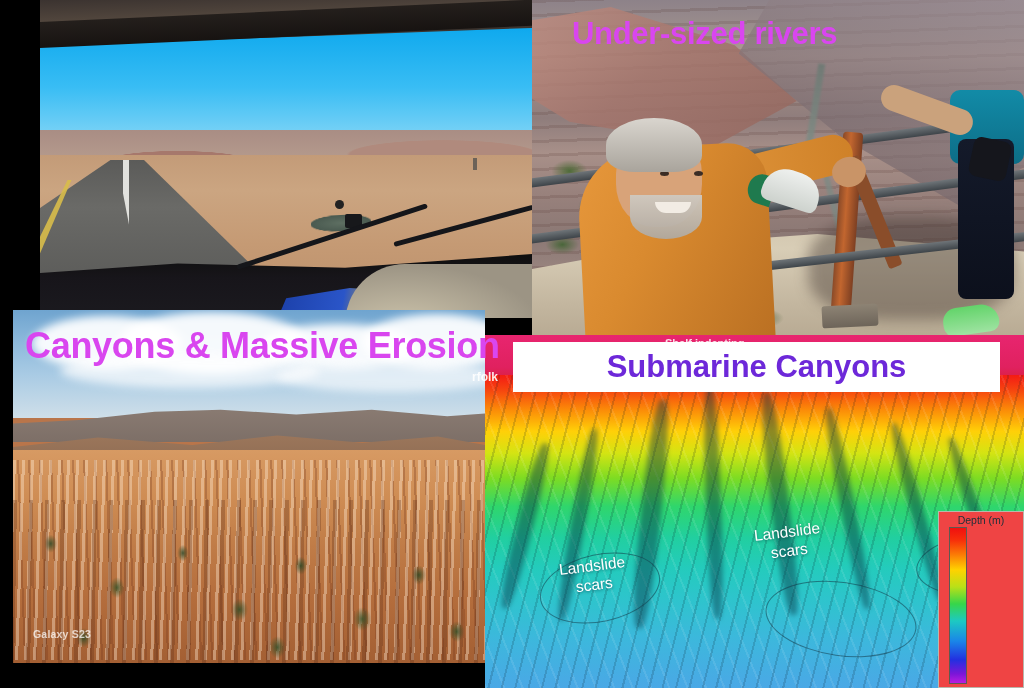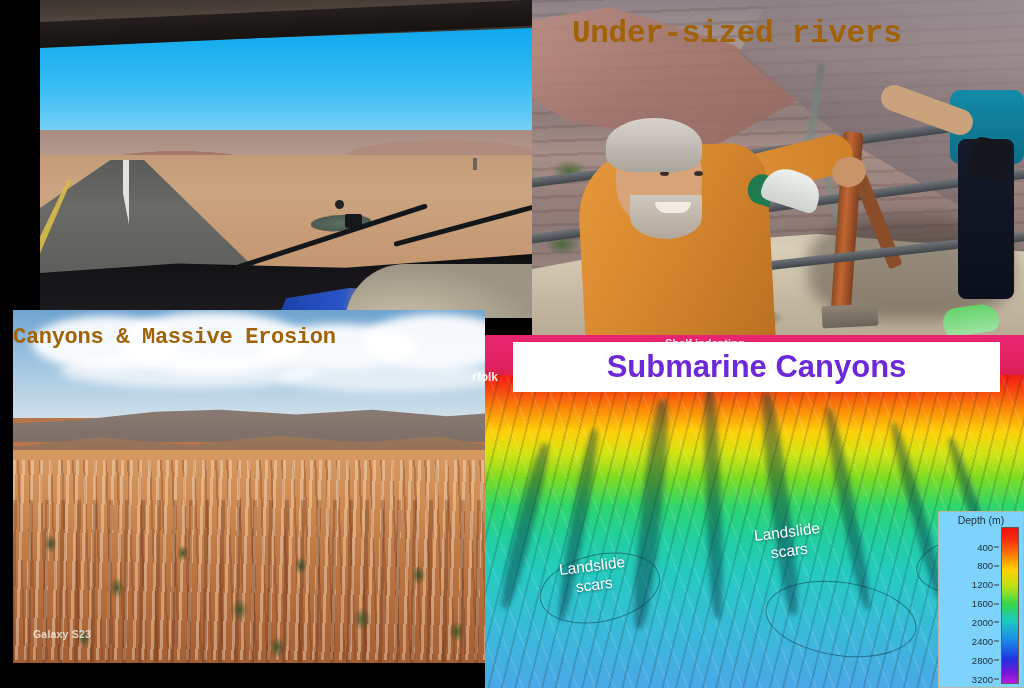--- a/index.html
+++ b/index.html
@@ -211,37 +211,37 @@
   .sbk2{left:52%;top:70%;width:150px;height:72px;transform:rotate(8deg);}
   .sbk3{left:80%;top:56%;width:130px;height:60px;transform:rotate(-6deg);}
   .sb-label{position:absolute;color:#fff;font-size:15.5px;line-height:1.22;
     text-align:center;font-family:"Liberation Sans",sans-serif;
     text-shadow:0 1px 3px rgba(0,40,55,.55);transform:rotate(-7deg);white-space:pre-line;}
   #sb-lab-left{left:75px;top:222px;}
   #sb-lab-right{left:270px;top:188px;}
 
   
   #depth-legend{position:absolute;right:0px;top:176px;width:84px;height:175px;
-    background:#7dd3fc;border:1px solid #b9b6ab;display:flex;flex-direction:column;}
+    background:#ef4444;border:1px solid #b9b6ab;display:flex;flex-direction:column;}
   #depth-title{font-size:10.5px;color:#20303a;text-align:center;padding:2px 0 1px;font-family:"Liberation Sans",sans-serif;}
   #depth-body{flex:1;display:flex;padding:0 4px 3px 2px;}
   #depth-ticks{flex:1;position:relative;}
   .d-tick{position:absolute;right:0;font-size:9.5px;color:#1b2a33;transform:translateY(-50%);white-space:nowrap;}
   .d-tick::after{content:"";position:absolute;right:-6px;top:50%;width:5px;height:1px;background:#2a3a43;}
   #depth-bar{width:16px;margin-left:8px;border:1px solid #5d5a52;
     background:linear-gradient(180deg,
       #f01010 0%,#f7300a 8%,#fb7a06 17%,#ffd200 27%,#b9e018 38%,
       #36d64a 49%,#1dc9c2 60%,#1a86e8 73%,#2330e0 85%,#7a16d8 94%,#b91de0 100%);}
 
   
-  .title{position:absolute;color:#a16207;font-weight:bold;
-    font-family:Liberation Mono, monospace;letter-spacing:-.3px;white-space:nowrap;text-align:right;}
+  .title{position:absolute;color:#d946ef;font-weight:bold;
+    font-family:Liberation Sans, sans-serif;letter-spacing:-.3px;white-space:nowrap;text-align:right;}
   #t-watergaps{left:83px;top:62px;font-size:31px;}
   #t-rivers{left:572px;top:16px;font-size:31px;}
-  #t-bryce{left:13px;top:325px;font-size:22px;}
+  #t-bryce{left:25px;top:325px;font-size:36px;}
   #banner-sub{position:absolute;left:513px;top:342px;width:487px;height:50px;
     background:#fff;display:flex;align-items:center;justify-content:center;}
   #t-sub{color:#6d28d9;font-weight:bold;font-size:31px;font-family:"Liberation Sans",sans-serif;}
 
   
   #wm-galaxy{position:absolute;left:33px;top:628px;color:rgba(255,255,255,.72);
     font-size:10.5px;font-weight:bold;font-family:"Liberation Sans",sans-serif;letter-spacing:.2px;}
   #sub-shelf-label{position:absolute;left:665px;top:337px;color:rgba(255,255,255,.85);
     font-size:11px;font-weight:bold;font-family:"Liberation Sans",sans-serif;}
   #sub-norfolk-label{position:absolute;left:472px;top:370px;color:rgba(255,255,255,.9);
@@ -341,30 +341,20 @@
     <div class="sb-contour sbk3"></div>
 
     <div class="sb-label" id="sb-lab-left">Landslide
 scars</div>
     <div class="sb-label" id="sb-lab-right">Landslide
 scars</div>
 
     <div id="depth-legend">
       <div id="depth-title">Depth (m)</div>
       <div id="depth-body">
-        <div id="depth-ticks">
-          <div class="d-tick" style="top:12.5%">400</div>
-          <div class="d-tick" style="top:24.5%">800</div>
-          <div class="d-tick" style="top:36.5%">1200</div>
-          <div class="d-tick" style="top:48.5%">1600</div>
-          <div class="d-tick" style="top:60.5%">2000</div>
-          <div class="d-tick" style="top:72.5%">2400</div>
-          <div class="d-tick" style="top:84.5%">2800</div>
-          <div class="d-tick" style="top:96.5%">3200</div>
-        </div>
         <div id="depth-bar"></div>
       </div>
     </div>
   </div>
 
   <div id="sub-norfolk-label">rfolk</div>
   <div id="sub-shelf-label">Shelf indenting</div>
   <div id="wm-galaxy">Galaxy S23</div>
 
   <div class="title" id="t-rivers">Under-sized rivers</div>

